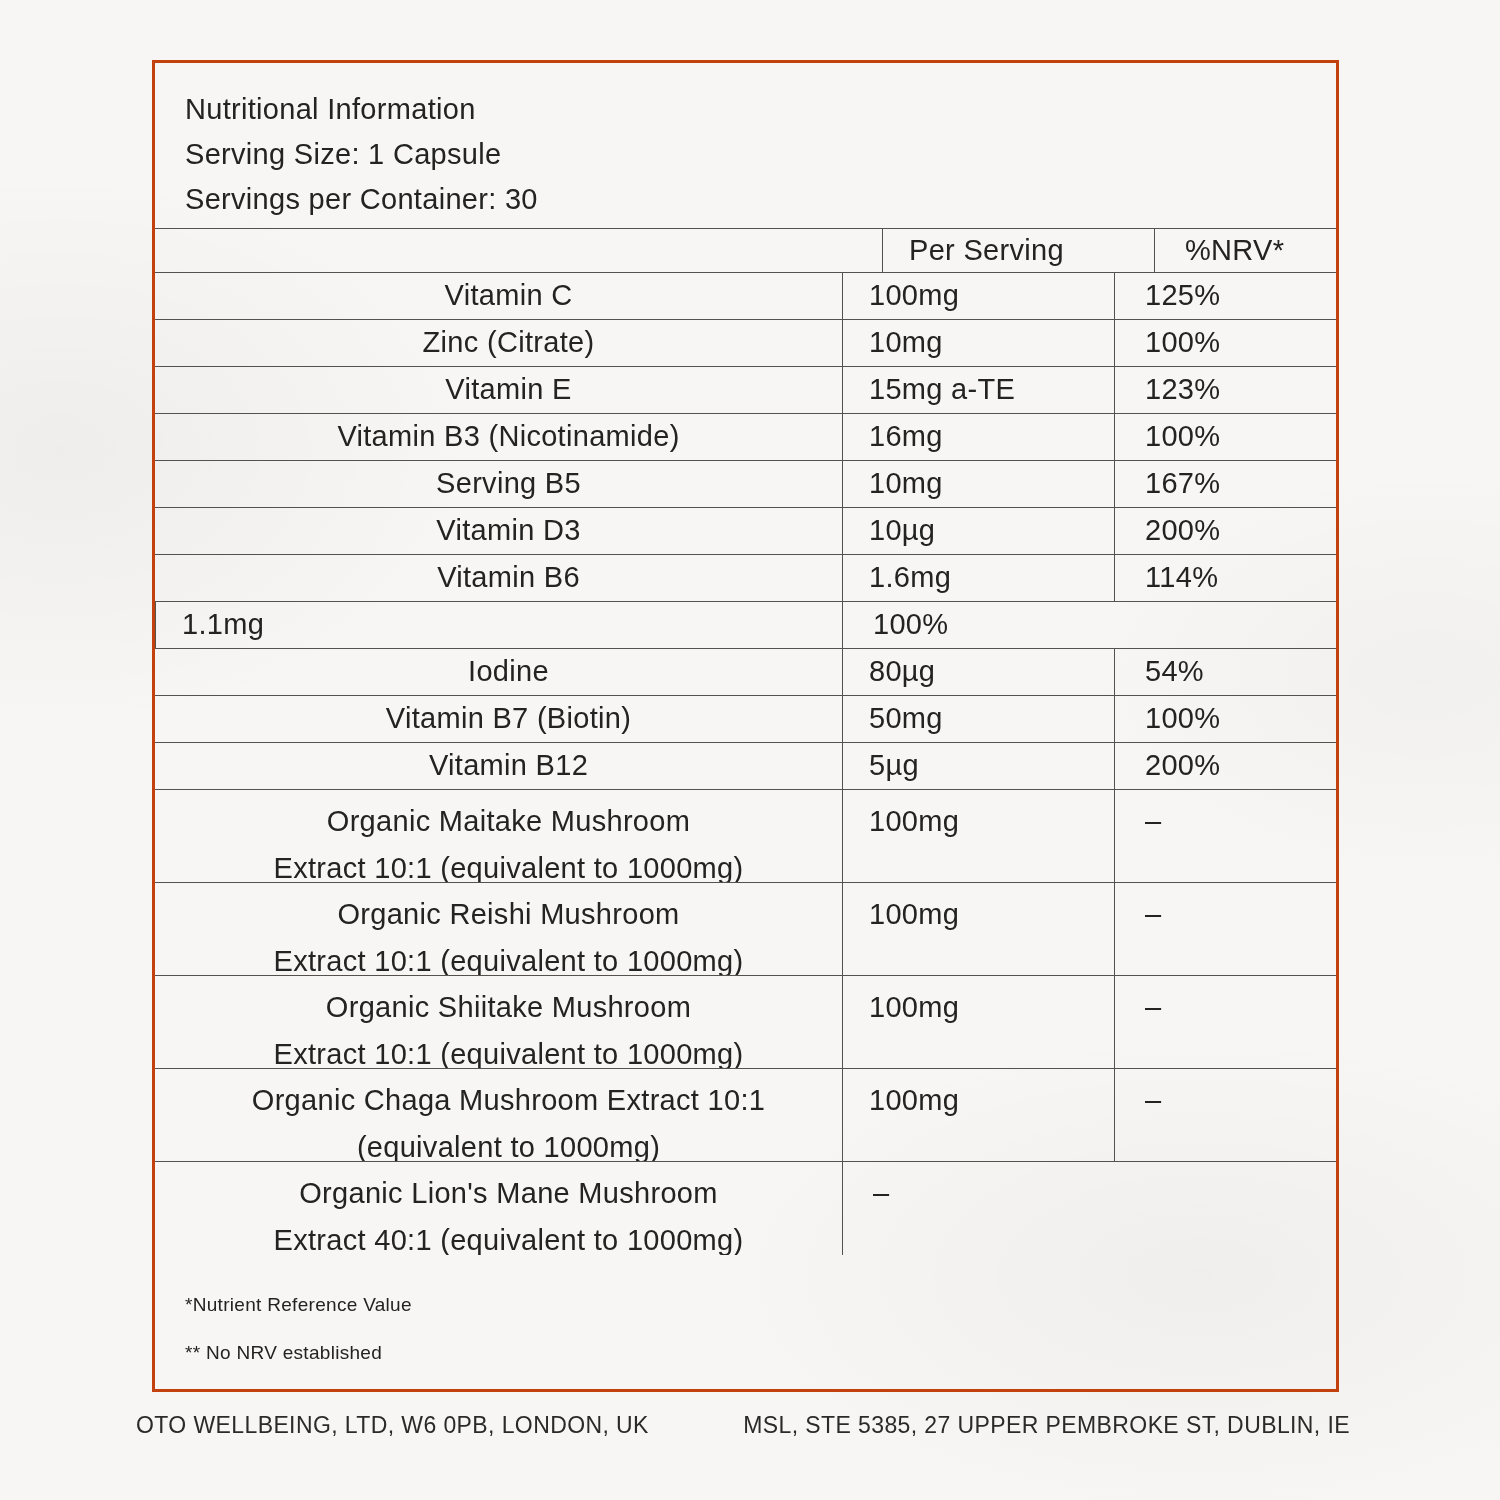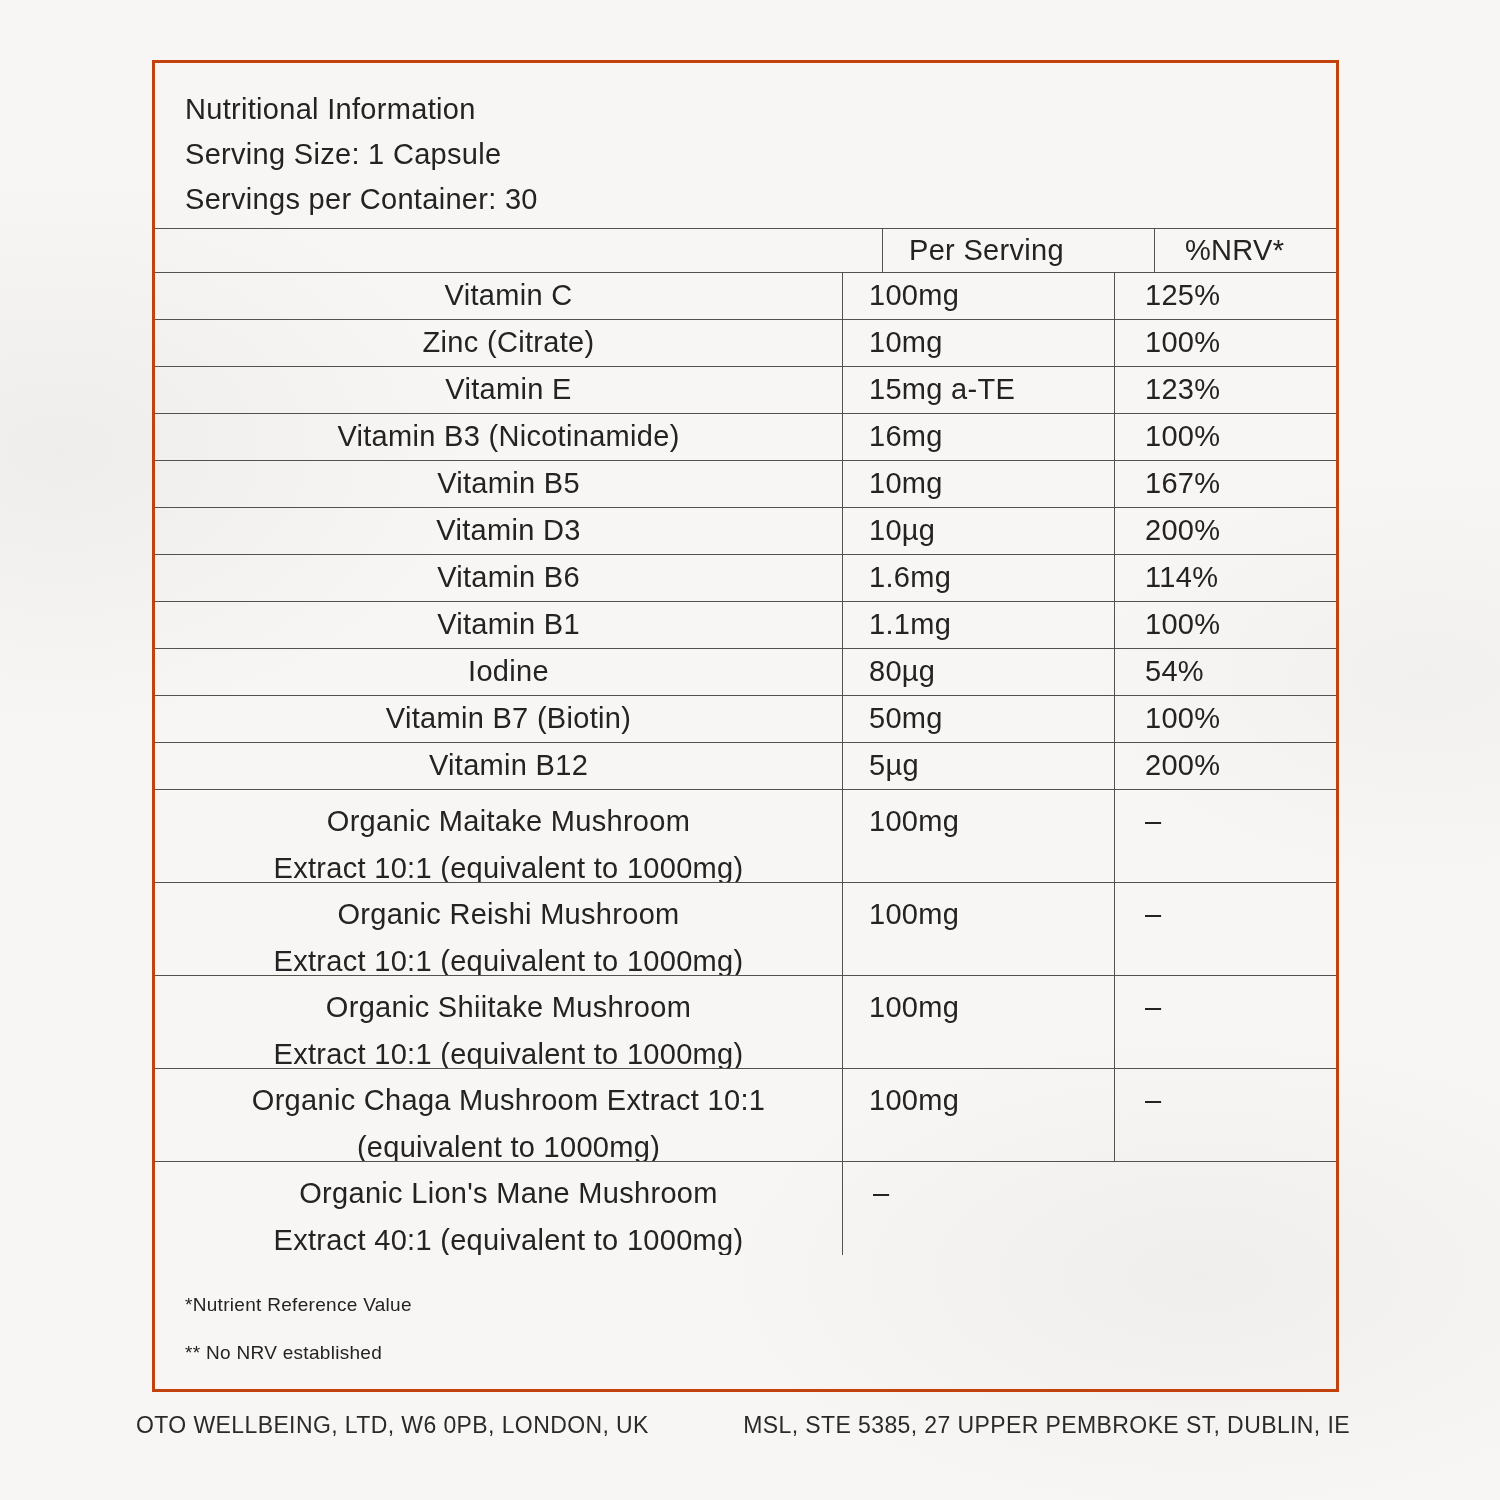--- a/index.html
+++ b/index.html
@@ -132,43 +132,40 @@
       </div>
       <div class="grid-row trow single">
         <div class="cell c1">
           <span class="line">Vitamin B3 (Nicotinamide)</span>
         </div>
         <div class="cell c2">16mg</div>
         <div class="cell c3">100%</div>
       </div>
       <div class="grid-row trow single">
         <div class="cell c1">
-          <span class="line">Vitamin B5</span>
+          <span class="line">Serving B5</span>
         </div>
         <div class="cell c2">10mg</div>
         <div class="cell c3">167%</div>
       </div>
       <div class="grid-row trow single">
         <div class="cell c1">
           <span class="line">Vitamin D3</span>
         </div>
         <div class="cell c2">10µg</div>
         <div class="cell c3">200%</div>
       </div>
       <div class="grid-row trow single">
         <div class="cell c1">
           <span class="line">Vitamin B6</span>
         </div>
         <div class="cell c2">1.6mg</div>
         <div class="cell c3">114%</div>
       </div>
       <div class="grid-row trow single">
-        <div class="cell c1">
-          <span class="line">Vitamin B1</span>
-        </div>
         <div class="cell c2">1.1mg</div>
         <div class="cell c3">100%</div>
       </div>
       <div class="grid-row trow single">
         <div class="cell c1">
           <span class="line">Iodine</span>
         </div>
         <div class="cell c2">80µg</div>
         <div class="cell c3">54%</div>
       </div>

